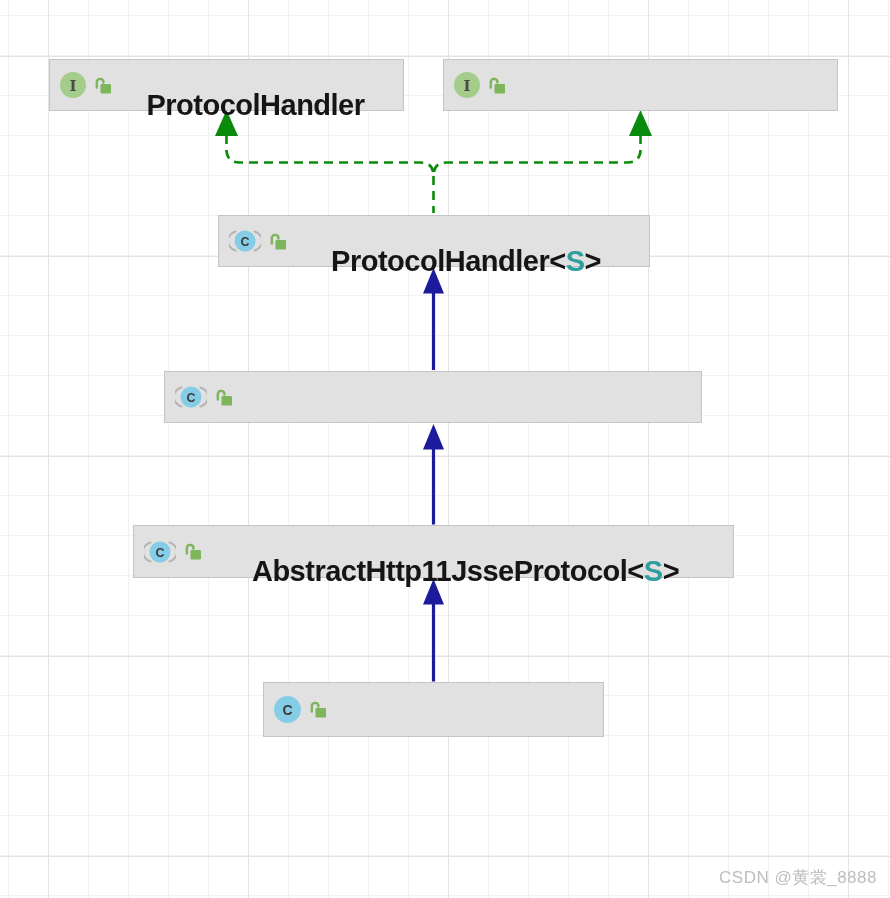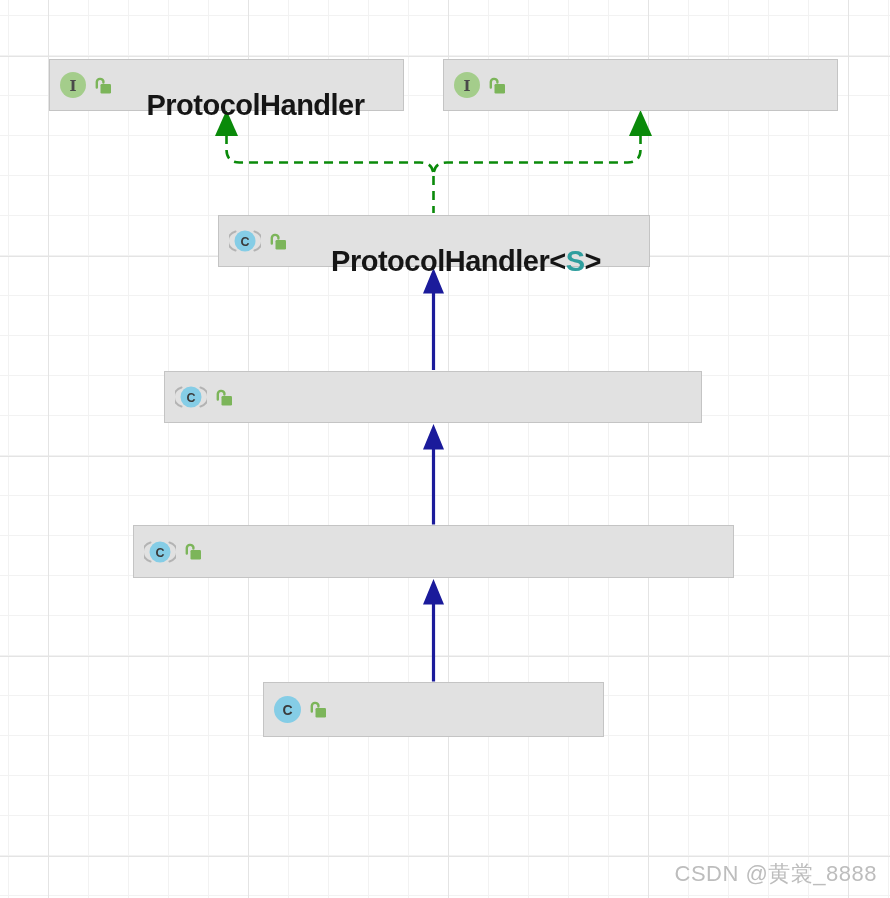--- a/index.html
+++ b/index.html
@@ -52,21 +52,21 @@
     font-size:14px;font-weight:600;fill:#3a3a3a;
   }
   .icon-letter-sans-sm{
     font-family:"Liberation Sans", sans-serif;
     font-size:12.5px;font-weight:600;fill:#3a3a3a;
   }
   .paren{fill:none;stroke:#b3b3b3;stroke-width:2.1;stroke-linecap:round;}
   .watermark{
     position:absolute;
     right:13px;bottom:9px;
-    font-size:22px;
+    font-size:17px;
     color:#bdbdbd;
     letter-spacing:0.5px;
   }
 </style>
 </head>
 <body>
 
 <div class="stage">
 
   <svg class="edges" viewBox="0 0 890 898">
@@ -152,20 +152,21 @@
     <svg class="icon" width="32" height="26" viewBox="0 0 32 26">
       <path class="paren" d="M6.5 3.5 A11 10 0 0 0 6.5 22.5"></path>
       <path class="paren" d="M25.5 3.5 A11 10 0 0 1 25.5 22.5"></path>
       <circle cx="16" cy="13" r="10.5" fill="#85cde6"></circle>
       <text class="icon-letter-sans-sm" x="16" y="17.5" text-anchor="middle">C</text>
     </svg>
     <svg class="icon" width="20" height="21" viewBox="0 0 20 21">
       <rect x="7.5" y="9" width="10.5" height="9.5" rx="1.2" fill="#7cb55a"></rect>
       <path d="M3.8 12.5 L3.8 6.8 A3.4 3.4 0 0 1 10.4 6.2 L10.4 7.6" fill="none" stroke-width="2.4" stroke-linecap="round" stroke="#7cb55a"></path>
     </svg>
+    <div class="label"><span>AbstractHttp11JsseProtocol</span><span>&lt;</span><span class="tp">S</span><span>&gt;</span></div>
   </div>
 
   <div class="node" style="left:263px;top:682px;width:341px;height:55px;">
     <svg class="icon" width="27" height="27" viewBox="0 0 27 27">
       <circle cx="13.5" cy="13.5" r="13.5" fill="#85cde6"></circle>
       <text class="icon-letter-sans" x="13.5" y="18.5" text-anchor="middle">C</text>
     </svg>
     <svg class="icon" width="20" height="21" viewBox="0 0 20 21">
       <rect x="7.5" y="9" width="10.5" height="9.5" rx="1.2" fill="#7cb55a"></rect>
       <path d="M3.8 12.5 L3.8 6.8 A3.4 3.4 0 0 1 10.4 6.2 L10.4 7.6" fill="none" stroke-width="2.4" stroke-linecap="round" stroke="#7cb55a"></path>

